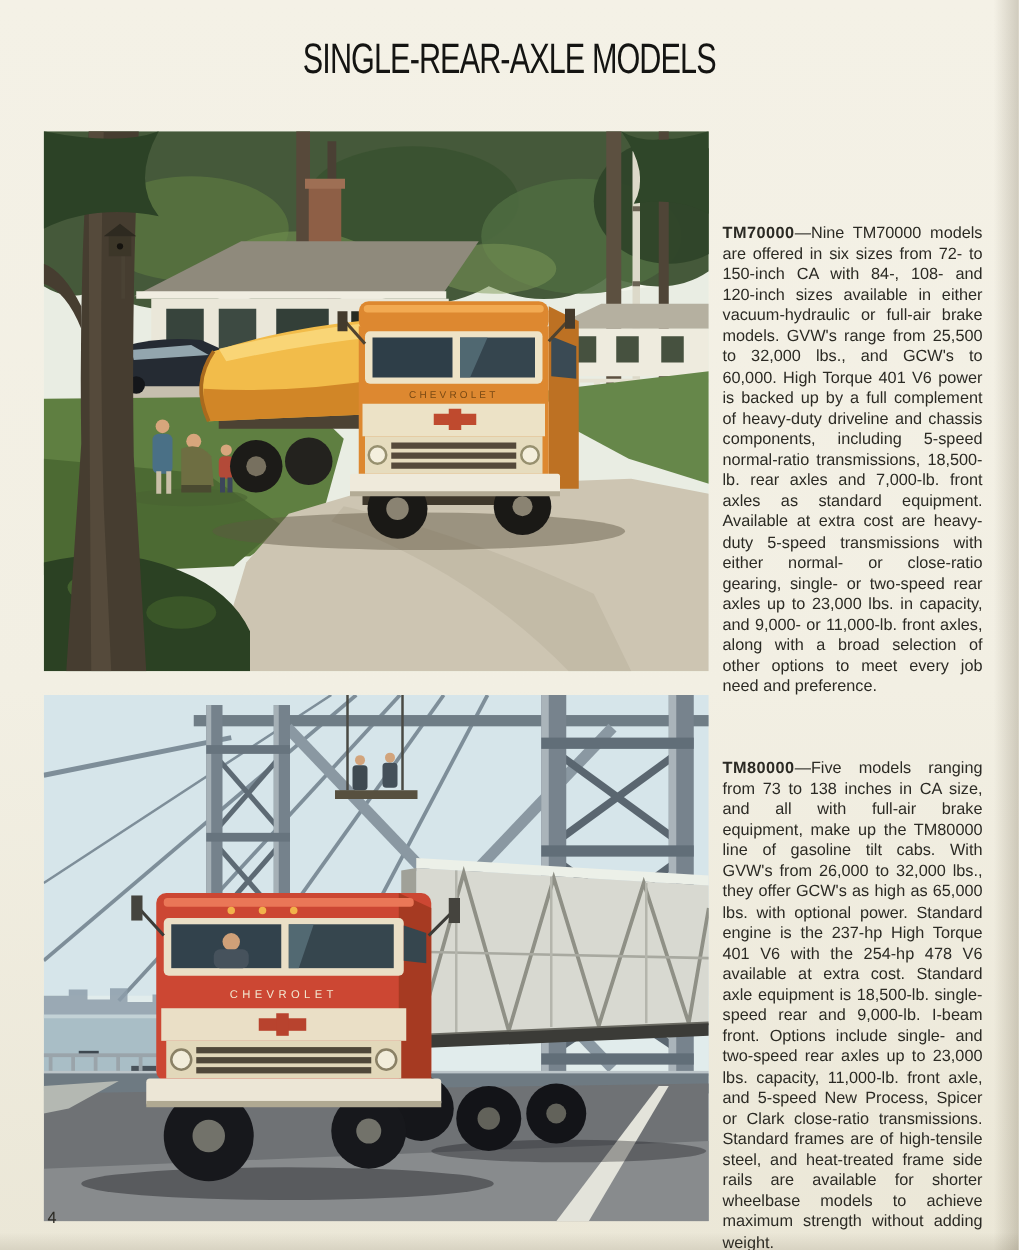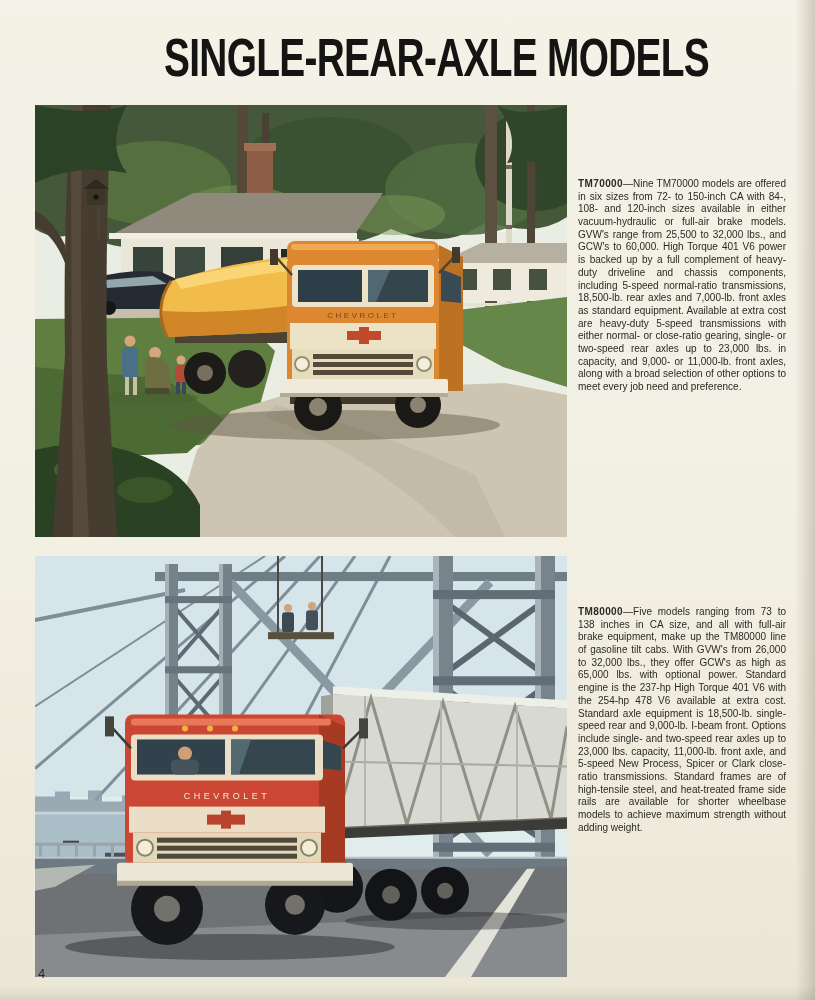--- a/index.html
+++ b/index.html
@@ -18,35 +18,35 @@
     background: linear-gradient(90deg, rgba(0,0,0,0) 0%, rgba(80,68,44,0.22) 100%);
     pointer-events: none;
   }
   .edge-shadow-bottom {
     position: absolute; left: 0; bottom: 0; width: 100%; height: 14px;
     background: linear-gradient(180deg, rgba(0,0,0,0) 0%, rgba(80,68,44,0.12) 100%);
     pointer-events: none;
   }
   h1.title {
     position: absolute; top: 30px; left: 0; width: 100%;
-    margin: 0; text-align: right;
-    font-size: 54px; font-weight: 700; color: #141412;
+    margin: 0; text-align: center;
+    font-size: 34px; font-weight: 400; color: #141412;
     letter-spacing: -1px; line-height: 1;
   }
   h1.title .title-inner { display: inline-block; transform: scaleX(0.72); transform-origin: center; white-space: nowrap; }
   .figure { position: absolute; left: 35px; text-decoration: underline; }
   .figure svg { display: block; }
   .figure-1 { top: 105px; }
   .figure-2 { top: 556px; }
   .copy { position: absolute; left: 578px; width: 208px; }
   .copy-1 { top: 178px; }
   .copy-2 { top: 606px; }
   .copy p {
     margin: 0;
-    font-size: 10px; line-height: 1.27;
+    font-size: 13px; line-height: 1.27;
     text-align: justify;
     color: #2b2a24;
   }
   .copy p strong { font-weight: 700; letter-spacing: 0.4px; }
   .page-number { position: absolute; left: 38px; top: 966px; font-size: 13px; color: #2b2a24; }
 </style>
 </head>
 <body>
 
 <div class="page">

